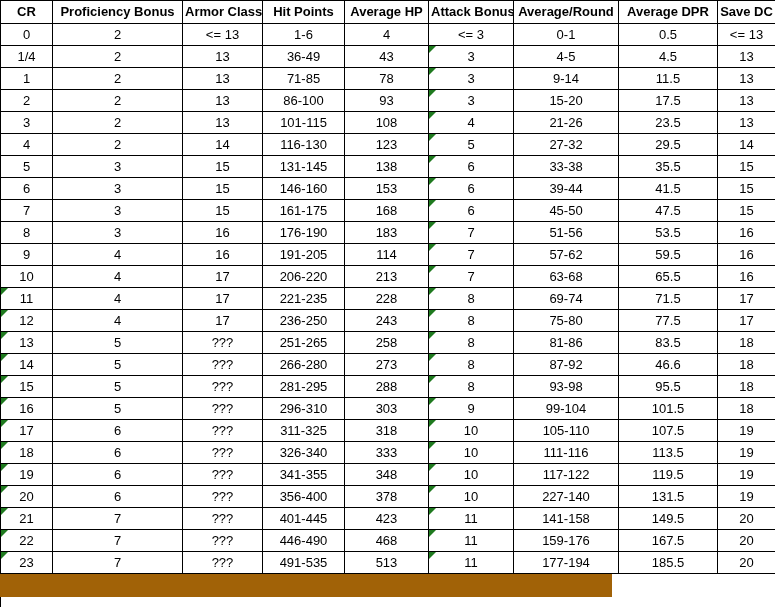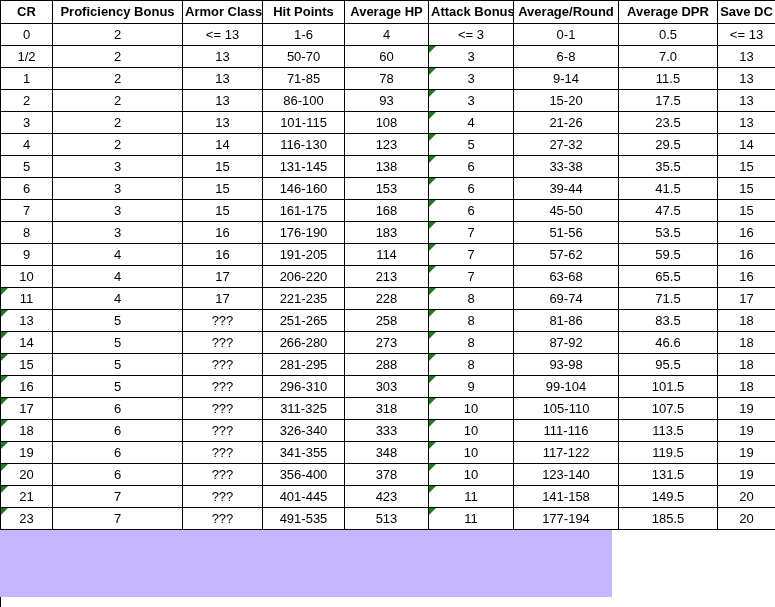--- a/index.html
+++ b/index.html
@@ -10,21 +10,21 @@
   body {
     width: 775px;
     height: 607px;
     overflow: hidden;
     font-family: "Liberation Sans", sans-serif;
   }
   #sheet {
     width: 612px;
     height: 607px;
     position: relative;
-    background: #c4b5fd;
+    background: #a16207;
   }
   table.grid {
     border-collapse: collapse;
     table-layout: fixed;
     width: 775px;
     font-size: 13px;
     color: #000000;
   }
   table.grid col.c-cr          { width: 52px; }
   table.grid col.c-prof        { width: 130px; }
@@ -115,28 +115,28 @@
           <td class="fill-white">2</td>
           <td class="fill-white">&lt;= 13</td>
           <td class="fill-white">1-6</td>
           <td class="fill-green">4</td>
           <td class="fill-white">&lt;= 3</td>
           <td class="fill-white">0-1</td>
           <td class="fill-green">0.5</td>
           <td class="fill-white">&lt;= 13</td>
         </tr>
         <tr>
-          <td class="fill-white">1/2</td>
+          <td class="fill-white">1/4</td>
           <td class="fill-white">2</td>
           <td class="fill-white">13</td>
-          <td class="fill-white">50-70</td>
-          <td class="fill-green">60</td>
+          <td class="fill-white">36-49</td>
+          <td class="fill-green">43</td>
           <td class="fill-white marker-tl">3</td>
-          <td class="fill-white">6-8</td>
-          <td class="fill-green">7.0</td>
+          <td class="fill-white">4-5</td>
+          <td class="fill-green">4.5</td>
           <td class="fill-white">13</td>
         </tr>
         <tr>
           <td class="fill-white">1</td>
           <td class="fill-yellow">2</td>
           <td class="fill-white">13</td>
           <td class="fill-white">71-85</td>
           <td class="fill-green">78</td>
           <td class="fill-white marker-tl">3</td>
           <td class="fill-white">9-14</td>
@@ -247,20 +247,31 @@
           <td class="fill-yellow">4</td>
           <td class="fill-white">17</td>
           <td class="fill-white">221-235</td>
           <td class="fill-green">228</td>
           <td class="fill-white marker-tl">8</td>
           <td class="fill-white">69-74</td>
           <td class="fill-green">71.5</td>
           <td class="fill-white">17</td>
         </tr>
         <tr>
+          <td class="fill-white marker-tl">12</td>
+          <td class="fill-yellow">4</td>
+          <td class="fill-yellow">17</td>
+          <td class="fill-white">236-250</td>
+          <td class="fill-green">243</td>
+          <td class="fill-white marker-tl">8</td>
+          <td class="fill-white">75-80</td>
+          <td class="fill-green">77.5</td>
+          <td class="fill-white">17</td>
+        </tr>
+        <tr>
           <td class="fill-white marker-tl">13</td>
           <td class="fill-yellow">5</td>
           <td class="fill-white">???</td>
           <td class="fill-white">251-265</td>
           <td class="fill-green">258</td>
           <td class="fill-white marker-tl">8</td>
           <td class="fill-white">81-86</td>
           <td class="fill-green">83.5</td>
           <td class="fill-white">18</td>
         </tr>
@@ -330,36 +341,47 @@
           <td class="fill-green">119.5</td>
           <td class="fill-white">19</td>
         </tr>
         <tr>
           <td class="fill-white marker-tl">20</td>
           <td class="fill-yellow">6</td>
           <td class="fill-white">???</td>
           <td class="fill-yellow">356-400</td>
           <td class="fill-green">378</td>
           <td class="fill-white marker-tl">10</td>
-          <td class="fill-white">123-140</td>
+          <td class="fill-white">227-140</td>
           <td class="fill-green">131.5</td>
           <td class="fill-white">19</td>
         </tr>
         <tr>
           <td class="fill-white marker-tl">21</td>
           <td class="fill-yellow">7</td>
           <td class="fill-white">???</td>
           <td class="fill-yellow">401-445</td>
           <td class="fill-green">423</td>
           <td class="fill-white marker-tl">11</td>
           <td class="fill-white">141-158</td>
           <td class="fill-green">149.5</td>
           <td class="fill-white">20</td>
         </tr>
         <tr>
+          <td class="fill-white marker-tl">22</td>
+          <td class="fill-yellow">7</td>
+          <td class="fill-white">???</td>
+          <td class="fill-yellow">446-490</td>
+          <td class="fill-green">468</td>
+          <td class="fill-white marker-tl">11</td>
+          <td class="fill-white">159-176</td>
+          <td class="fill-green">167.5</td>
+          <td class="fill-white">20</td>
+        </tr>
+        <tr>
           <td class="fill-white marker-tl">23</td>
           <td class="fill-yellow">7</td>
           <td class="fill-white">???</td>
           <td class="fill-yellow">491-535</td>
           <td class="fill-green">513</td>
           <td class="fill-white marker-tl">11</td>
           <td class="fill-white">177-194</td>
           <td class="fill-green">185.5</td>
           <td class="fill-white">20</td>
         </tr>

